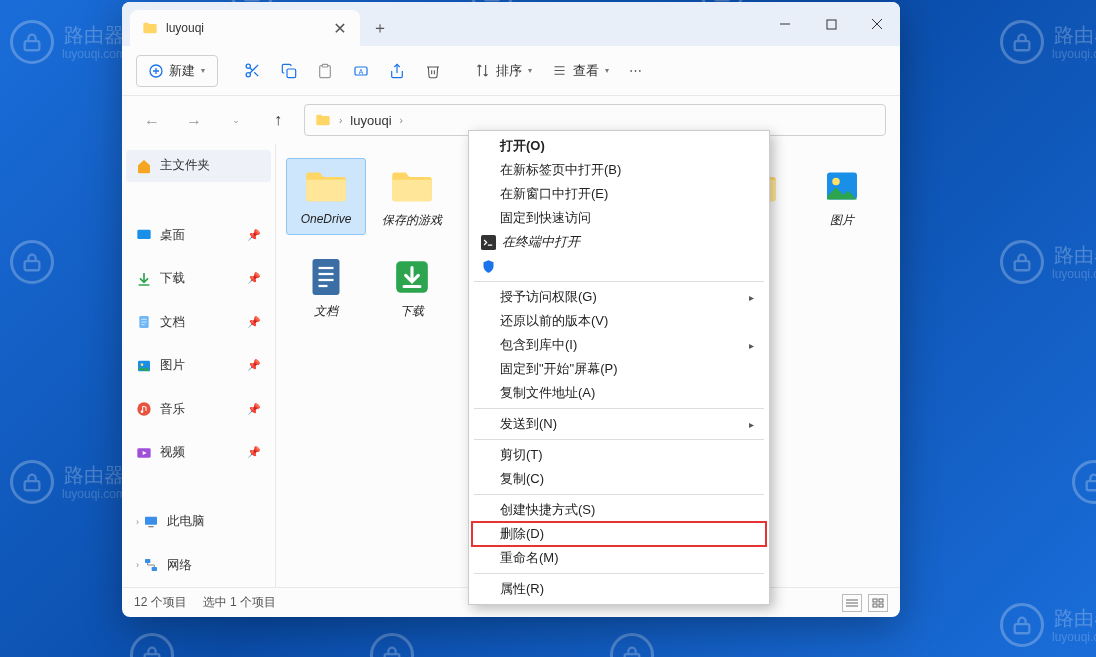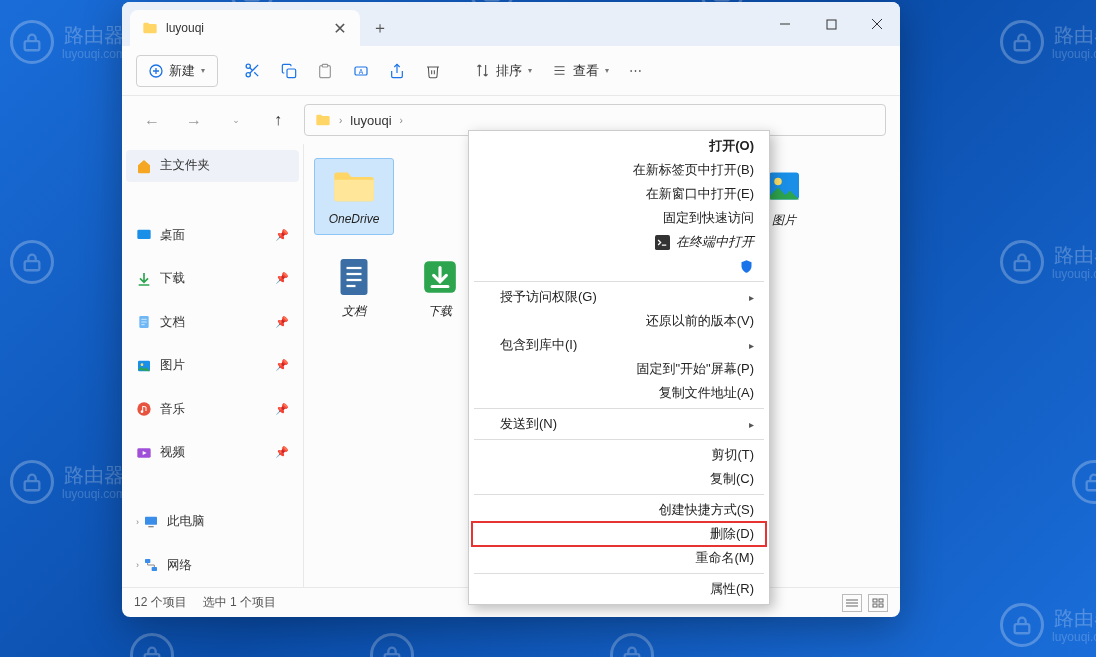--- a/index.html
+++ b/index.html
@@ -35,42 +35,42 @@
 
 .addressbar { height: 48px; display: flex; align-items: center; padding: 0 14px; gap: 10px; }
 .nav-btn { width: 32px; height: 32px; display: flex; align-items: center; justify-content: center; color: #999; }
 .nav-btn.enabled { color: #333; }
 .crumb-box { flex: 1; height: 32px; border: 1px solid #d0d0d0; border-radius: 4px; display: flex; align-items: center; padding: 0 10px; gap: 8px; font-size: 13px; }
 .crumb-box .crumb { color: #333; }
 .crumb-arrow { color: #888; font-size: 10px; }
 
 
 .body { flex: 1; display: flex; overflow: hidden; }
-.sidebar { width: 182px; border-right: 1px solid #e8e8e8; padding: 6px 4px; display: flex; flex-direction: column; gap: 12px; overflow: auto; }
+.sidebar { width: 154px; border-right: 1px solid #e8e8e8; padding: 6px 4px; display: flex; flex-direction: column; gap: 12px; overflow: auto; }
 .side-item { height: 32px; display: flex; align-items: center; gap: 8px; padding: 0 10px; border-radius: 4px; font-size: 12.5px; color: #333; position: relative; }
 .side-item.active { background: #eef2f8; }
 .side-item.header { font-weight: 500; }
 .side-item .pin { margin-left: auto; color: #aaa; font-size: 11px; }
 .side-item .caret { color: #888; font-size: 9px; margin-right: -4px; }
 .side-gap { height: 14px; }
 
 
 .content { flex: 1; padding: 14px 10px; }
 .grid { display: flex; flex-wrap: wrap; gap: 14px 6px; }
 .item { width: 80px; display: flex; flex-direction: column; align-items: center; gap: 4px; padding: 6px 2px; border-radius: 3px; }
 .item.selected { background: #cde6fb; border: 1px solid #8dc5f4; padding: 5px 1px; }
 .item-icon { width: 44px; height: 44px; display: flex; align-items: center; justify-content: center; }
 .item-label { font-size: 12px; text-align: center; color: #222; white-space: nowrap; font-style: italic; }
 
 
 .folder { width: 44px; height: 36px; }
 
 
 .context-menu { position: absolute; left: 468px; top: 130px; width: 302px; background: white; border: 1px solid #ccc; box-shadow: 4px 4px 12px rgba(0,0,0,0.25); padding: 3px; font-size: 13px; }
-.cm-item { height: 24px; display: flex; align-items: center; padding: 0 12px 0 28px; position: relative; color: #222; justify-content: flex-end; }
+.cm-item { height: 24px; display: flex; align-items: center; padding: 0 12px 0 28px; position: relative; color: #222; }
 .cm-item.with-icon { padding-left: 8px; gap: 6px; font-style: italic; }
 .cm-item .arrow { margin-left: auto; color: #555; font-size: 10px; }
 .cm-sep { height: 1px; background: #ddd; margin: 3px 2px; }
 .cm-item.highlighted { outline: 2.5px solid #e83333; outline-offset: -1px; }
 .cm-icon { width: 16px; height: 16px; display: flex; align-items: center; justify-content: center; }
 
 
 .statusbar { height: 30px; border-top: 1px solid #e8e8e8; display: flex; align-items: center; padding: 0 12px; font-size: 12px; color: #555; gap: 16px; }
 .status-right { margin-left: auto; display: flex; gap: 6px; }
 .view-btn { width: 20px; height: 18px; border: 1px solid #bbb; display: flex; align-items: center; justify-content: center; }
@@ -404,20 +404,29 @@
     <div class="content">
       <div class="grid">
         <div class="item selected">
           <div class="item-icon">
               <svg class="folder" viewBox="0 0 48 40">
                 <path fill="#ffd666" d="M2 8a3 3 0 0 1 3-3h12l4 5h22a3 3 0 0 1 3 3v21a3 3 0 0 1-3 3H5a3 3 0 0 1-3-3z"></path>
                 <path fill="#ffe699" d="M2 13h44v21a3 3 0 0 1-3 3H5a3 3 0 0 1-3-3z"></path>
               </svg>
             </div>
           <span class="item-label">OneDrive</span>
+        </div>
+        <div class="item">
+          <div class="item-icon">
+              <svg class="folder" viewBox="0 0 48 40">
+                <path fill="#ffd666" d="M2 8a3 3 0 0 1 3-3h12l4 5h22a3 3 0 0 1 3 3v21a3 3 0 0 1-3 3H5a3 3 0 0 1-3-3z"></path>
+                <path fill="#ffe699" d="M2 13h44v21a3 3 0 0 1-3 3H5a3 3 0 0 1-3-3z"></path>
+              </svg>
+            </div>
+          <span class="item-label">保存的游戏</span>
         </div>
 
         <div class="item" style="visibility:hidden;"></div>
         <div class="item" style="visibility:hidden;"></div>
         <div class="item" style="visibility:hidden;"></div>
         <div class="item">
           <div class="item-icon">
               <svg class="folder" viewBox="0 0 48 40">
                 <path fill="#ffd666" d="M2 8a3 3 0 0 1 3-3h12l4 5h22a3 3 0 0 1 3 3v21a3 3 0 0 1-3 3H5a3 3 0 0 1-3-3z"></path>
                 <path fill="#ffe699" d="M2 13h44v21a3 3 0 0 1-3 3H5a3 3 0 0 1-3-3z"></path>

